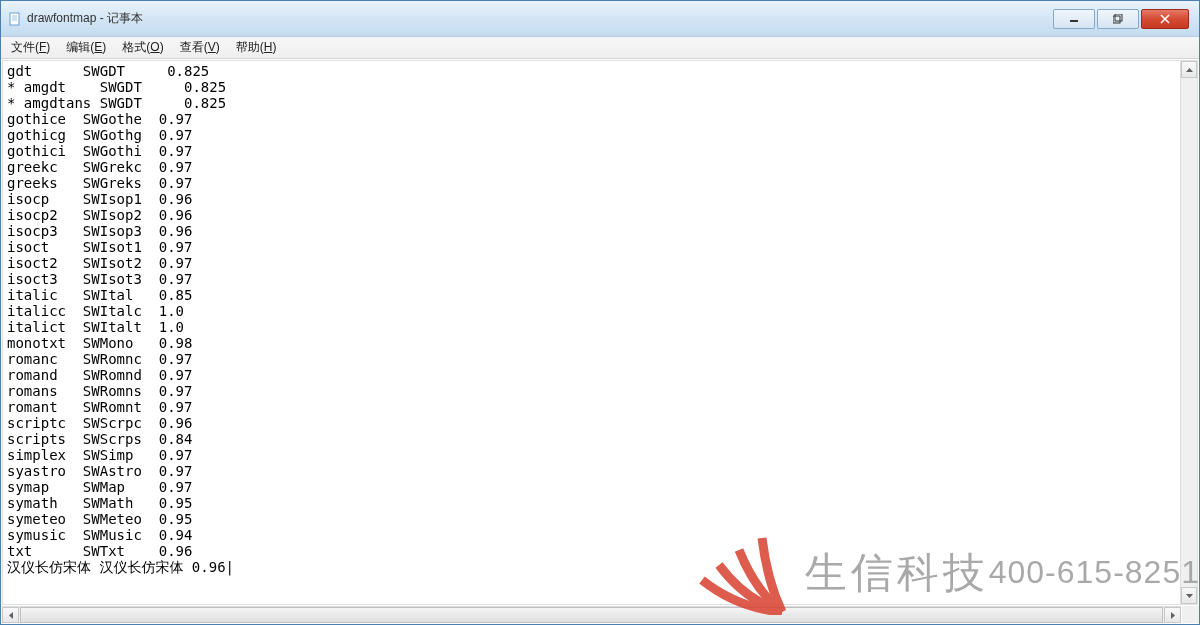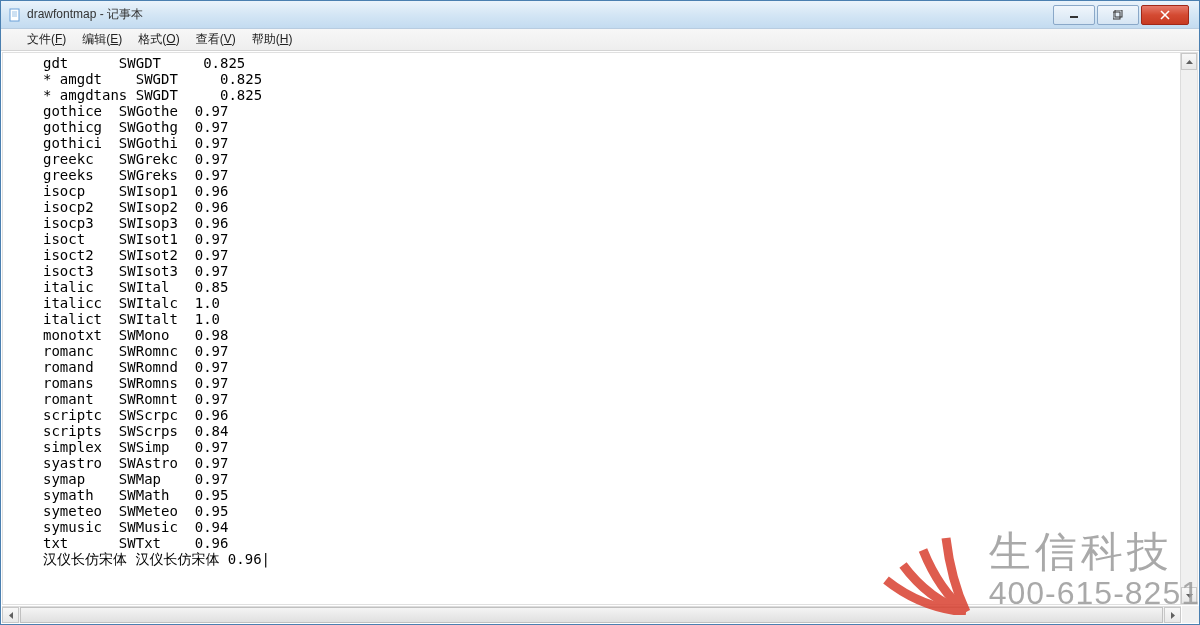--- a/index.html
+++ b/index.html
@@ -13,21 +13,21 @@
 }
 .window {
   position: absolute;
   top: 0; left: 0; right: 0; bottom: 0;
   background: #fff;
   border: 1px solid #4a7fb0;
   display: flex;
   flex-direction: column;
 }
 .titlebar {
-  height: 28px;
+  height: 36px;
   background: linear-gradient(to bottom, #eaf3fb 0%, #d4e6f5 50%, #c3dbf0 100%);
   display: flex;
   align-items: center;
   padding: 0 10px 0 6px;
   border-bottom: 1px solid #b8cce0;
 }
 .titlebar-icon {
   width: 16px; height: 16px;
   margin-right: 4px;
   display: flex; align-items: center; justify-content: center;
@@ -55,21 +55,21 @@
   border-color: #a02818;
   width: 48px;
 }
 .win-btn svg { display: block; }
 .menubar {
   height: 22px;
   background: linear-gradient(to bottom, #f7f7f7, #eeeeee);
   border-bottom: 1px solid #d4d4d4;
   display: flex;
   align-items: center;
-  padding: 0 18px;
+  padding: 0 2px;
 }
 .menu-item {
   font-size: 12px;
   padding: 2px 8px;
   color: #222;
   cursor: pointer;
 }
 .menu-item u { text-decoration: underline; }
 .content-area {
   flex: 1;
@@ -81,21 +81,20 @@
 }
 .text-content {
   flex: 1;
   padding: 2px 4px;
   font-family: "SimSun", "NSimSun", monospace;
   font-size: 14px;
   line-height: 16px;
   white-space: pre;
   overflow: hidden;
   color: #000;
-  margin-left: 36px;
 }
 .scrollbar-v {
   width: 17px;
   background: #f0f0f0;
   border-left: 1px solid #dcdcdc;
   display: flex;
   flex-direction: column;
 }
 .sb-btn {
   height: 17px;
@@ -137,21 +136,21 @@
   display: flex;
   align-items: center;
   opacity: 0.85;
   pointer-events: none;
 }
 .wm-logo {
   width: 110px; height: 85px;
   margin-right: 8px;
 }
 .wm-text {
-  display: flex; flex-direction: column;
+  display: flex; 
   color: #9b9b9b;
 }
 .wm-brand { font-size: 42px; letter-spacing: 4px; line-height: 1; font-weight: 400;}
 .wm-phone { font-size: 32px; letter-spacing: 1px; line-height: 1.3; font-family: Arial, sans-serif;}
 .cursor-line::after { content: "|"; color: #000; }
 </style>
 </head>
 <body>
 
 <div class="window">

